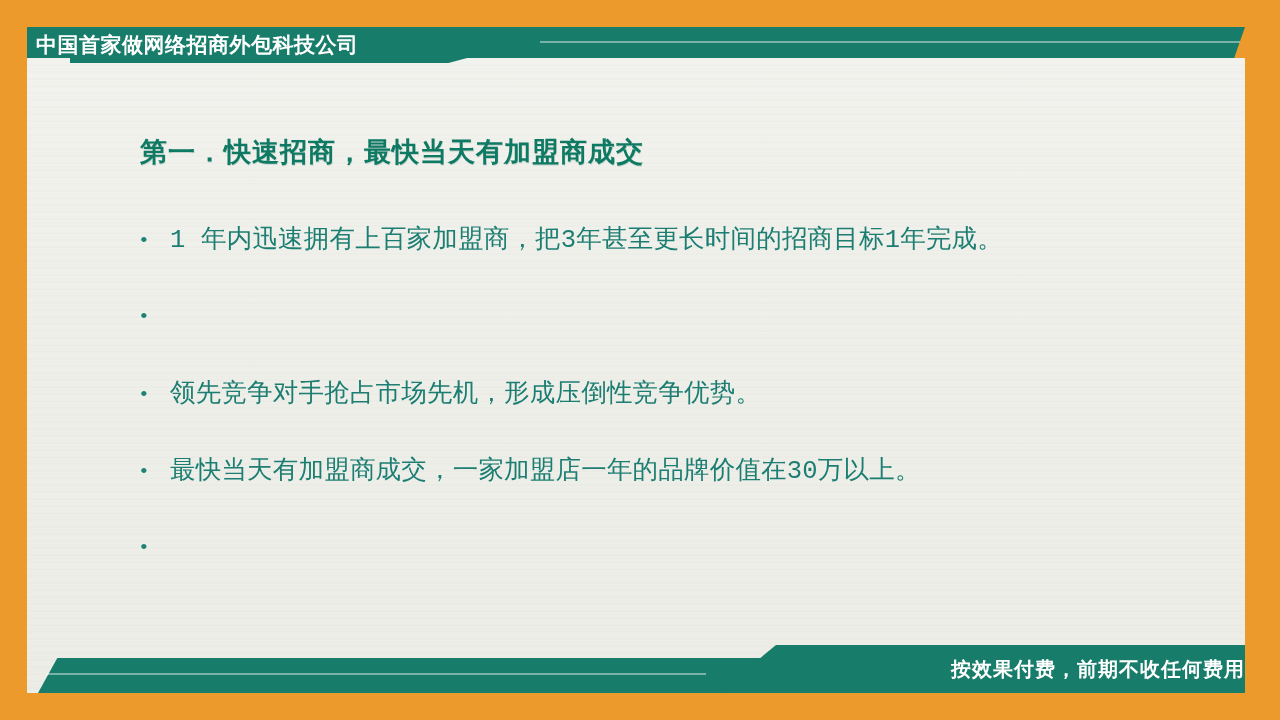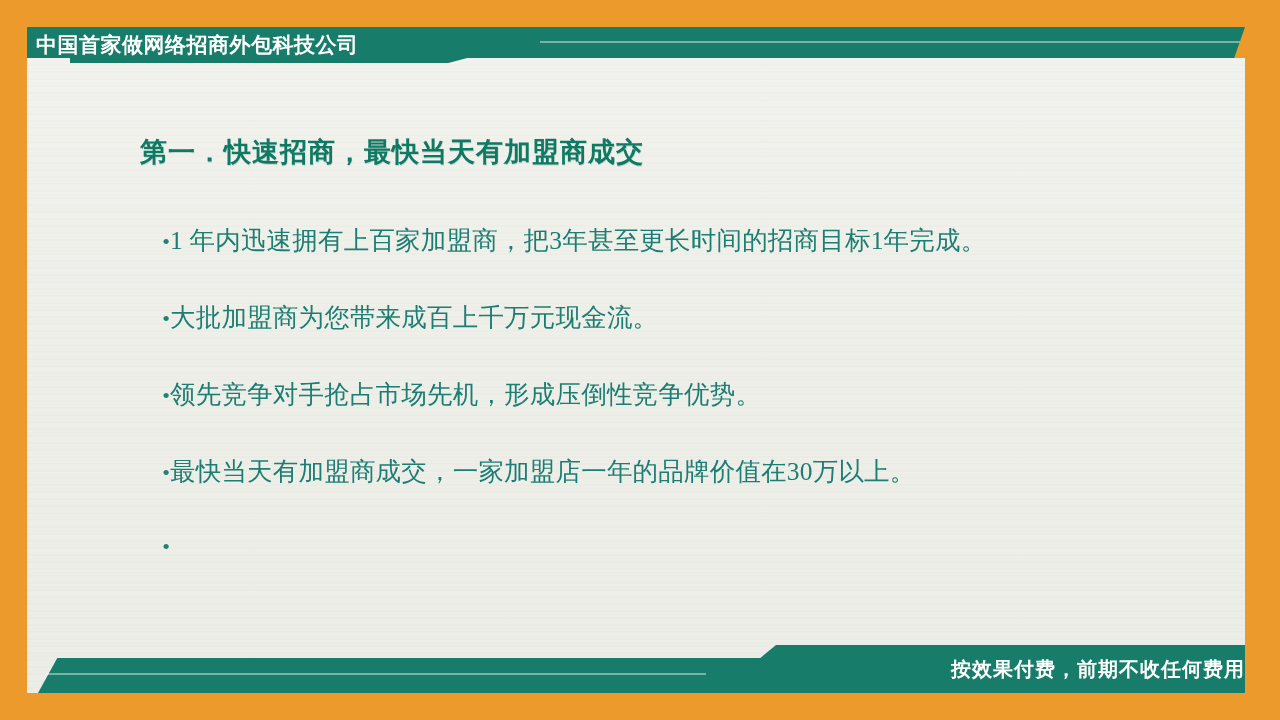--- a/index.html
+++ b/index.html
@@ -97,21 +97,20 @@
     background: rgba(255,255,255,0.42);
   }
 
   
   .content {
     position: absolute;
     left: 27px;
     top: 90px;
     width: 1142px;
     height: 540px;
-    text-align: right;
   }
 
   .heading {
     position: absolute;
     left: 113px;
     top: 44px;
     font-family: "Liberation Sans", "DejaVu Sans", sans-serif;
     font-size: 27px;
     font-weight: bold;
     color: #0F7A63;
@@ -134,21 +133,21 @@
   }
   .bullet-mark {
     width: 30px;
     flex: 0 0 30px;
     font-size: 22px;
     line-height: 1;
     color: #1E8274;
     font-family: "Liberation Serif", "DejaVu Serif", serif;
   }
   .bullet-text {
-    font-family: Liberation Serif, serif;
+    font-family: Liberation Mono, monospace;
     font-size: 25.5px;
     line-height: 1;
     color: #1C7E72;
     white-space: nowrap;
     letter-spacing: 0.2px;
   }
 
   .ellipsis {
     position: absolute;
     left: 140px;
@@ -220,21 +219,20 @@
 
     <div class="bullets">
 
       <div class="bullet-row">
         <span class="bullet-mark">•</span>
         <span class="bullet-text">1 年内迅速拥有上百家加盟商，把3年甚至更长时间的招商目标1年完成。</span>
       </div>
 
       <div class="bullet-row">
         <span class="bullet-mark">•</span>
-        <span class="bullet-text">大批加盟商为您带来成百上千万元现金流。</span>
       </div>
 
       <div class="bullet-row">
         <span class="bullet-mark">•</span>
         <span class="bullet-text">领先竞争对手抢占市场先机，形成压倒性竞争优势。</span>
       </div>
 
       <div class="bullet-row">
         <span class="bullet-mark">•</span>
         <span class="bullet-text">最快当天有加盟商成交，一家加盟店一年的品牌价值在30万以上。</span>

